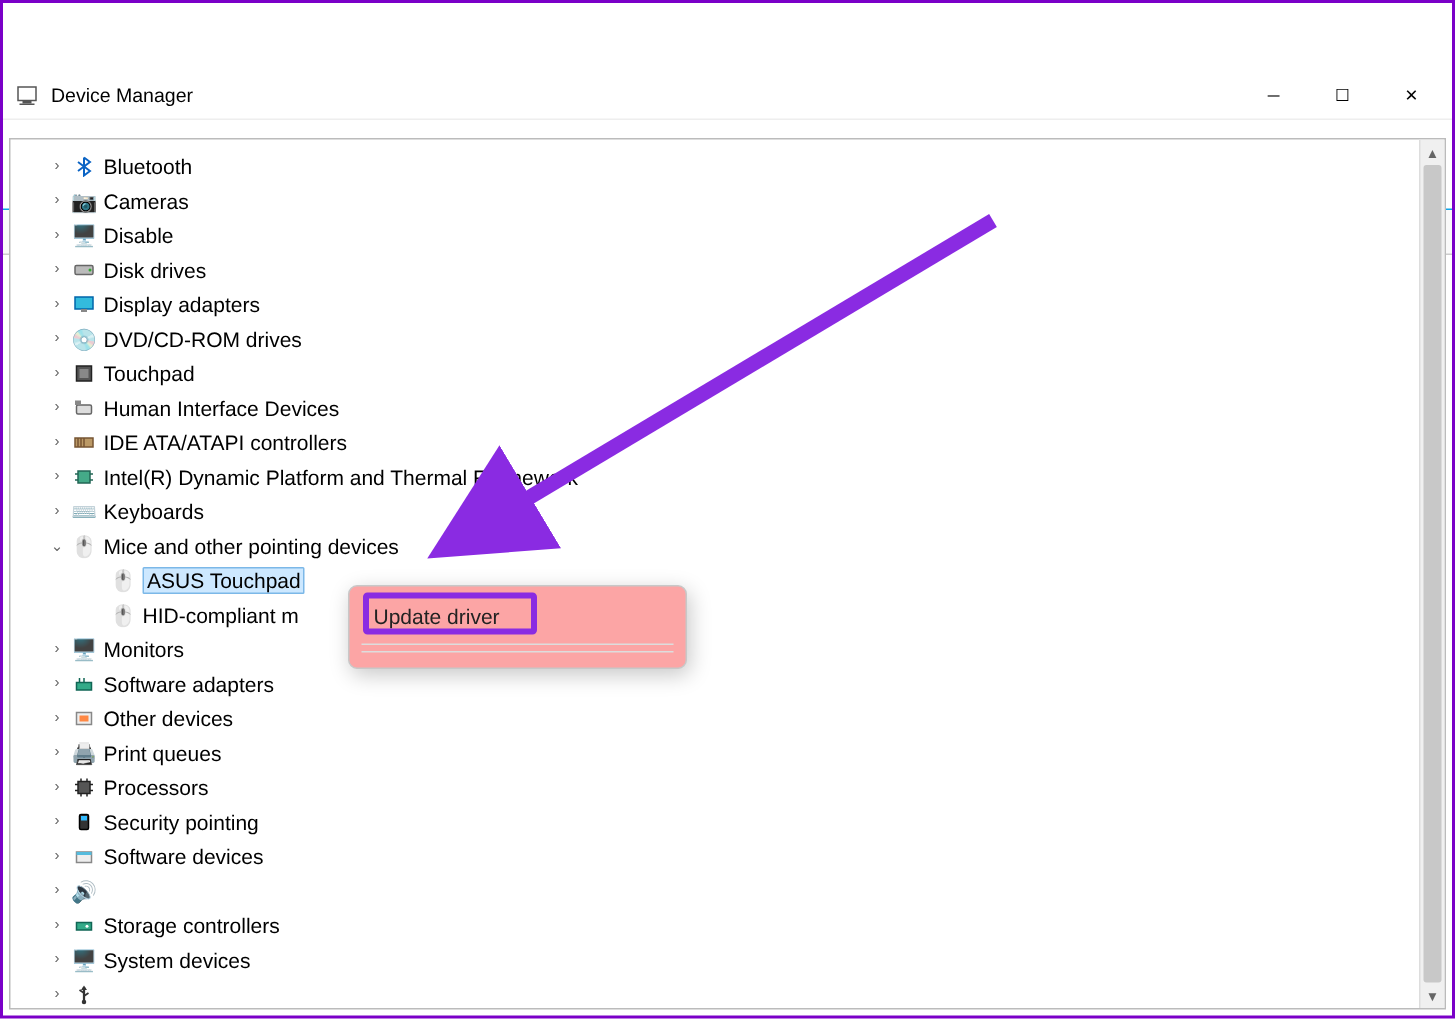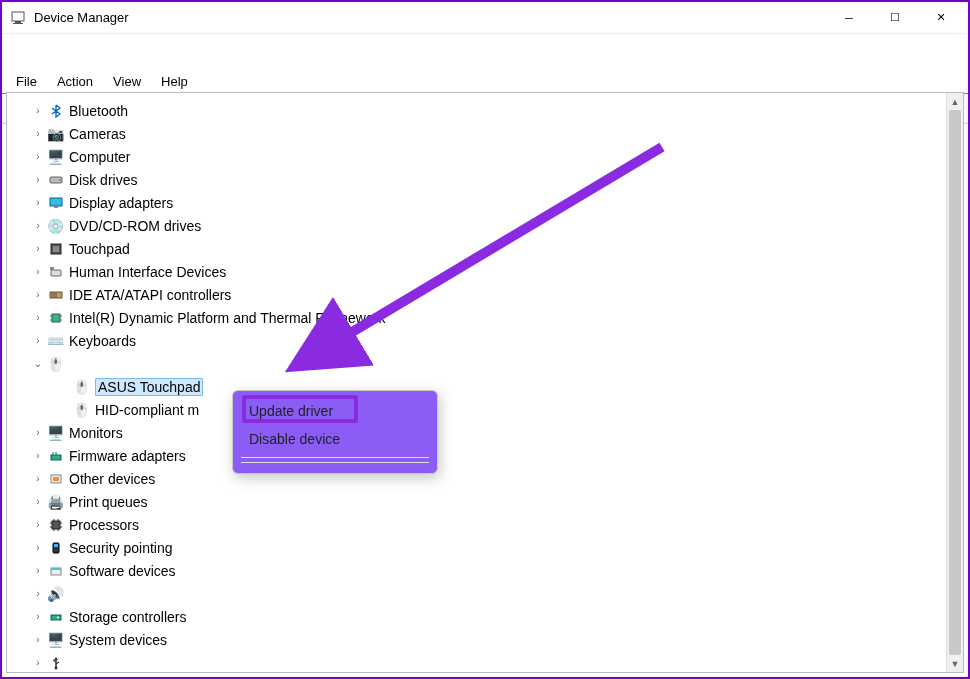--- a/index.html
+++ b/index.html
@@ -13,20 +13,21 @@
     border: 2px solid #7a00c8;
     position: relative;
   }
   
   .titlebar {
     height: 32px;
     display: flex;
     align-items: center;
     padding: 0 4px 0 8px;
     border-bottom: 1px solid #eee;
+    margin-top: 46px;
   }
   .app-icon {
     width: 16px; height: 16px;
     margin-right: 8px;
   }
   .titlebar-text {
     flex: 1;
     font-size: 13px;
     color: #000;
   }
@@ -129,22 +130,22 @@
     background: #cde8ff;
     border:1px solid #7cb8e8;
     padding:0 2px;
     border-radius:1px;
   }
   
   .context-menu {
     position: absolute;
     left: 230px;
     top: 388px;
-    width: 206px;
-    background: #8b5cf6;
+    width: 226px;
+    background: #fca5a5;
     border: 1px solid #c8c8c8;
     border-radius: 6px;
     box-shadow: 2px 4px 14px rgba(0,0,0,0.22);
     padding: 6px 0;
     font-size: 14px;
     z-index: 10;
   }
   .ctx-item {
     padding: 6px 16px;
     color:#222;
@@ -283,21 +284,21 @@
 
     <div class="tree-row lvl0">
       <span class="exp">›</span>
       <span class="device-icon">📷</span>
       <span>Cameras</span>
     </div>
 
     <div class="tree-row lvl0">
       <span class="exp">›</span>
       <span class="device-icon">🖥️</span>
-      <span>Computer</span>
+      <span>Disable</span>
     </div>
 
     <div class="tree-row lvl0">
       <span class="exp">›</span>
       <span class="device-icon">
         <svg width="14" height="14">
             <rect x="1" y="4" width="12" height="6" rx="1" fill="#bbb" stroke="#666"></rect>
             <circle cx="11" cy="7" r="1" fill="#3a3"></circle>
           </svg>
       </span>
@@ -372,20 +373,21 @@
 
     <div class="tree-row lvl0">
       <span class="exp">›</span>
       <span class="device-icon">⌨️</span>
       <span>Keyboards</span>
     </div>
 
     <div class="tree-row lvl0">
       <span class="exp">⌄</span>
       <span class="device-icon">🖱️</span>
+      <span>Mice and other pointing devices</span>
     </div>
 
     <div class="tree-row lvl1">
       <span class="exp"></span>
       <span class="device-icon">🖱️</span>
       <span class="sel">ASUS Touchpad</span>
     </div>
 
     <div class="tree-row lvl1">
       <span class="exp"></span>
@@ -401,21 +403,21 @@
 
     <div class="tree-row lvl0">
       <span class="exp">›</span>
       <span class="device-icon">
         <svg width="14" height="14">
             <rect x="2" y="6" width="10" height="5" fill="#3a8" stroke="#165"></rect>
             <line x1="4" y1="3" x2="4" y2="6" stroke="#165"></line>
             <line x1="7" y1="3" x2="7" y2="6" stroke="#165"></line>
           </svg>
       </span>
-      <span>Firmware adapters</span>
+      <span>Software adapters</span>
     </div>
 
     <div class="tree-row lvl0">
       <span class="exp">›</span>
       <span class="device-icon">
         <svg width="14" height="14">
             <rect x="2" y="3" width="10" height="8" fill="#eee" stroke="#888"></rect>
             <rect x="4" y="5" width="6" height="4" fill="#f84"></rect>
           </svg>
       </span>
@@ -507,21 +509,20 @@
 
   <div class="scrollbar">
     <div class="scroll-arrow">▲</div>
     <div class="scroll-thumb"></div>
     <div class="scroll-arrow" style="position:absolute;bottom:0;width:100%;">▼</div>
   </div>
 </div>
 
 <div class="context-menu">
   <div class="ctx-item">Update driver</div>
-  <div class="ctx-item">Disable device</div>
   <div class="ctx-sep"></div>
   <div class="ctx-sep"></div>
 </div>
 
 <div class="ctx-highlight-box" style="left:240px; top:393px; width:116px; height:28px;"></div>
 
 <svg class="arrow-svg" width="970" height="679">
   <defs>
     <marker id="arrhead" markerWidth="8" markerHeight="8" refX="6" refY="4" orient="auto">
       <polygon points="0,0 8,4 0,8" fill="#8a2be2"></polygon>

